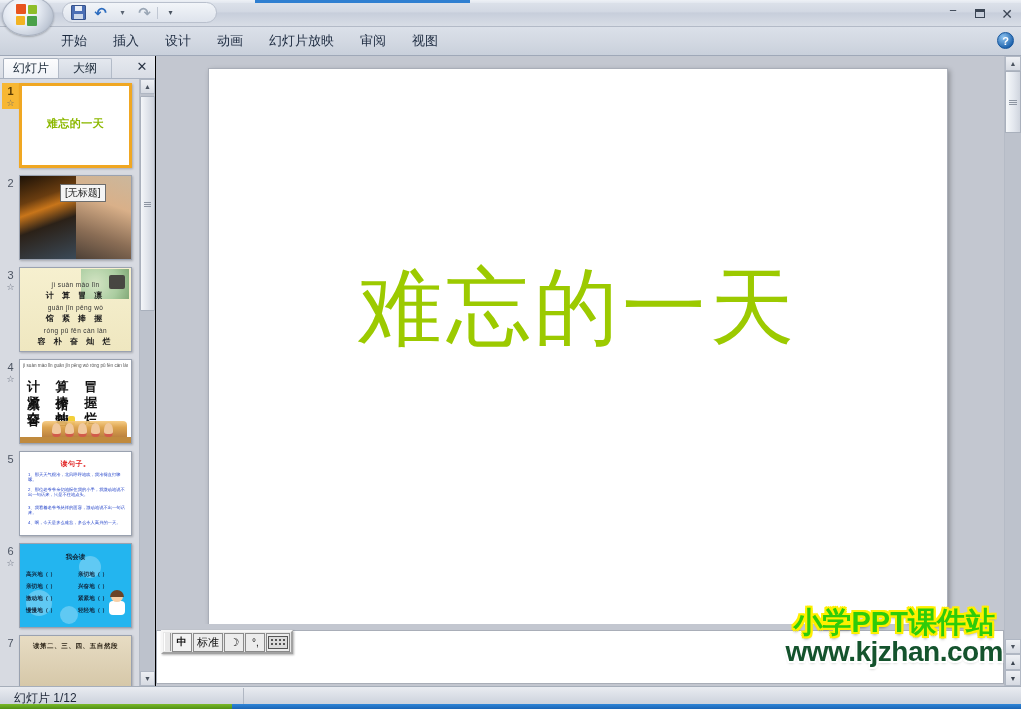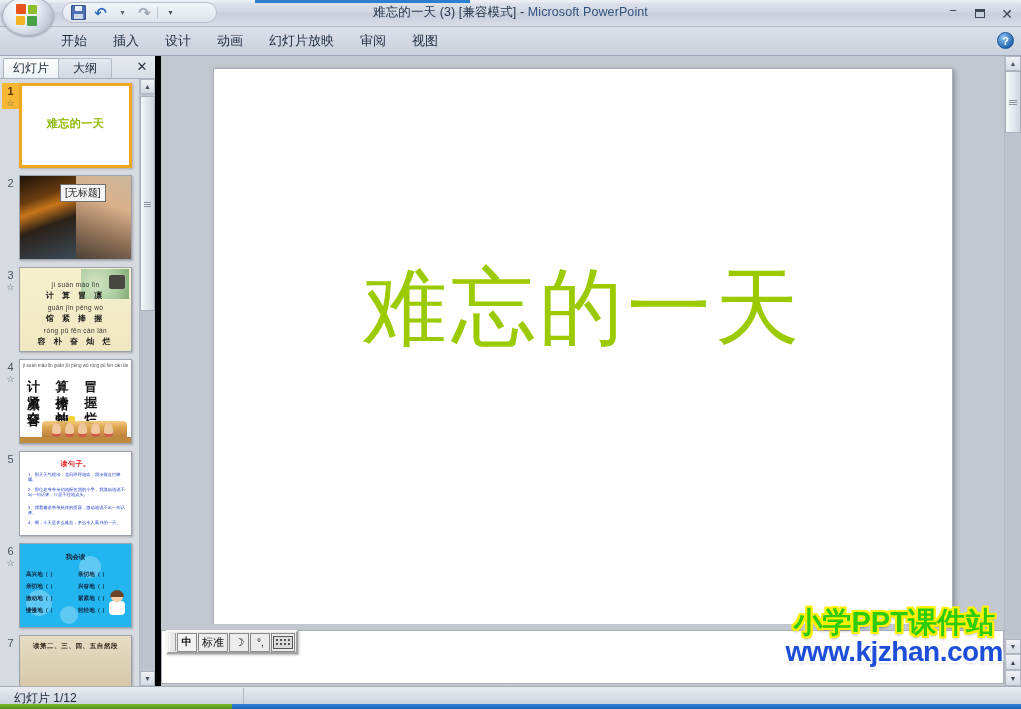--- a/index.html
+++ b/index.html
@@ -81,21 +81,21 @@
     border:1px solid #14559c;color:#fff;font-size:11px;font-weight:bold;
     display:flex;align-items:center;justify-content:center;box-sizing:border-box;
   }
 
   
   .body{flex:1;display:flex;min-height:0;position:relative;background:#c9cdd6;}
 
   
   .leftpane{
     width:155px;flex:0 0 155px;display:flex;flex-direction:column;
-    background:#0f766e;border-right:6px solid #000000;position:relative;
+    background:#0f766e;border-right:1px solid #000000;position:relative;
   }
   .pane-tabs{
     height:22px;flex:0 0 22px;position:relative;
     background:linear-gradient(to bottom,#e6e9ef,#d9dde5);
     border-bottom:1px solid #aab2c0;
   }
   .ptab{
     position:absolute;top:2px;height:20px;display:flex;align-items:center;justify-content:center;
     font-size:12px;color:#22303f;box-sizing:border-box;
   }
@@ -252,21 +252,21 @@
     line-height:1;
   }
   .wm1{
     font-size:29px;font-weight:bold;color:#2ecc0a;letter-spacing:0px;
     text-shadow:
       -2px -2px 0 #ffef00, 2px -2px 0 #ffef00, -2px 2px 0 #ffef00, 2px 2px 0 #ffef00,
       0 -2px 0 #ffef00, 0 2px 0 #ffef00, -2px 0 0 #ffef00, 2px 0 0 #ffef00,
       0 3px 3px rgba(0,0,0,.35);
   }
   .wm2{
-    font-size:28px;font-weight:bold;color:#1d4ed8;margin-top:1px;letter-spacing:-.5px;
+    font-size:28px;font-weight:bold;color:#14532d;margin-top:1px;letter-spacing:-.5px;
     text-shadow:
       -1.5px -1.5px 0 #fff, 1.5px -1.5px 0 #fff, -1.5px 1.5px 0 #fff, 1.5px 1.5px 0 #fff,
       0 2px 3px rgba(0,0,0,.3);
   }
 
   
   .statusbar{
     flex:0 0 22px;height:22px;position:relative;
     background:linear-gradient(to bottom,#e9ecf1,#d3d8e1 60%,#c6ccd7);
     border-top:1px solid #a6aeba;display:flex;align-items:center;
@@ -305,23 +305,20 @@
       <div class="qbtn">
         <span class="ico-save"></span>
       </div>
       <div class="qbtn ico-undo">↶</div>
       <div class="qbtn ico-caret">▾</div>
       <div class="qbtn ico-redo">↷</div>
       <div class="sep-v"></div>
       <div class="qbtn ico-dd">▾</div>
     </div>
 
-    <div class="title-text">
-      <span>难忘的一天 (3) [兼容模式]</span><span> - </span><span class="prod">Microsoft PowerPoint</span>
-    </div>
 
     <div class="wbtns">
       <div class="wbtn wb-min">−</div>
       <div class="wbtn wb-max">
         <span></span>
       </div>
       <div class="wbtn wb-close">✕</div>
     </div>
   </div>
 

